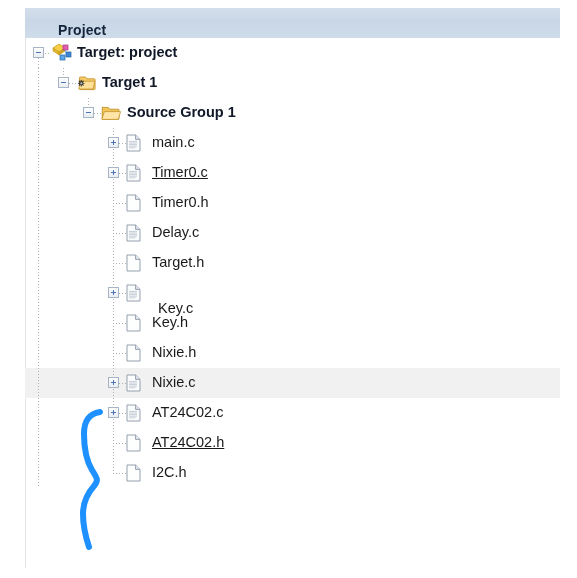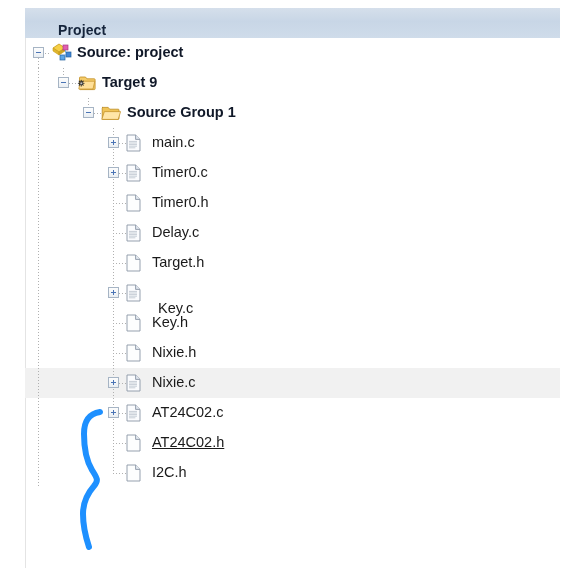--- a/index.html
+++ b/index.html
@@ -111,37 +111,37 @@
     <g>
       <polygon points="2,5 8,1 14,5 8,9" fill="#f6cf46" stroke="#c79a14" stroke-width="0.8"></polygon>
       <polygon points="2,5 8,9 8,12 2,8" fill="#e0b72e" stroke="#c79a14" stroke-width="0.6"></polygon>
       <polygon points="14,5 8,9 8,12 14,8" fill="#cfa423" stroke="#c79a14" stroke-width="0.6"></polygon>
       <rect x="12" y="2" width="5" height="5" fill="#e05fb0" stroke="#a83a85" stroke-width="0.7"></rect>
       <rect x="15" y="9" width="5" height="5" fill="#3f86d8" stroke="#27619f" stroke-width="0.7"></rect>
       <rect x="9" y="12" width="5" height="5" fill="#5ca6e8" stroke="#27619f" stroke-width="0.7"></rect>
       <path d="M14.5 7 L14.5 9.5 M15 11.5 L13.5 12.5" stroke="#6aa7de" stroke-width="0.9" fill="none"></path>
     </g>
   </svg>
-        <span class="row-label bold" style="left: 52px;">Source: project</span>
+        <span class="row-label bold" style="left: 52px;">Target: project</span>
       </div>
       <div class="row" style="top: 0px;">
         <div class="vline" style="left: 13px; top: 0px; height: 30px;"></div>
         <div class="vline" style="left: 38px; top: 0px; height: 15px;"></div>
         <div class="hline" style="left: 38px; top: 15px; width: 13px;"></div>
         <div class="expander" style="left: 33px;"></div>
         <svg class="icon ic-folder" viewBox="0 0 20 16" style="left: 51px;">
     <path d="M4.5 2 h5 l1.4 1.8 h7.4 a0.8 0.8 0 0 1 0.8 0.8 v9.2 a0.8 0.8 0 0 1 -0.8 0.8 h-14
              a0.8 0.8 0 0 1 -0.8 -0.8 v-11 a0.8 0.8 0 0 1 0.8 -0.8 z" fill="#f5cc6a" stroke="#c08d22" stroke-width="0.8"></path>
     <path d="M4.2 6.2 h14.6 l-1.8 7.8 h-14.2 z" fill="#ffe09a" stroke="#c08d22" stroke-width="0.7"></path>
     <g stroke="#2b2b2b" stroke-width="1.1" stroke-linecap="round">
       <path d="M5.2 5.4 v5.6 M2.4 8.2 h5.6 M3.2 6.2 l4 4 M7.2 6.2 l-4 4"></path>
     </g>
     <circle cx="5.2" cy="8.2" r="1.2" fill="#f0f0f0" stroke="#2b2b2b" stroke-width="0.7"></circle>
   </svg>
-        <span class="row-label bold" style="left: 77px;">Target 9</span>
+        <span class="row-label bold" style="left: 77px;">Target 1</span>
       </div>
       <div class="row" style="top: 0px;">
         <div class="vline" style="left: 13px; top: 0px; height: 30px;"></div>
         <div class="vline" style="left: 63px; top: 0px; height: 15px;"></div>
         <div class="hline" style="left: 63px; top: 15px; width: 13px;"></div>
         <div class="expander" style="left: 58px;"></div>
         <svg class="icon ic-folder" viewBox="0 0 20 16" style="left: 76px;">
     <path d="M1.2 2.4 h6 l1.4 1.8 h8.6 a0.8 0.8 0 0 1 0.8 0.8 v8.6 a0.8 0.8 0 0 1 -0.8 0.8 h-15.2
              a0.8 0.8 0 0 1 -0.8 -0.8 v-10.4 a0.8 0.8 0 0 1 0.8 -0.8 z" fill="#f0c457" stroke="#bd8b1f" stroke-width="0.8"></path>
     <path d="M3.4 6.6 h16.2 l-2.4 7.8 h-16.4 z" fill="#ffe6a8" stroke="#bd8b1f" stroke-width="0.7"></path>
@@ -167,21 +167,21 @@
         <div class="vline" style="left: 88px; top: 0px; height: 30px;"></div>
         <div class="hline" style="left: 88px; top: 15px; width: 13px;"></div>
         <div class="expander plus" style="left: 83px;"></div>
         <svg class="icon ic-file" viewBox="0 0 15 18" style="left: 101px;">
     <path d="M1 1 h8.6 l4.4 4.4 v11.6 h-13 z" fill="#fbfcfe" stroke="#8b96a6" stroke-width="0.9"></path>
     <path d="M9.6 1 v4.4 h4.4" fill="#dfe5ee" stroke="#8b96a6" stroke-width="0.9"></path>
     <g stroke="#b9c1cc" stroke-width="0.8">
       <path d="M3 7.4 h8 M3 9 h8 M3 10.6 h8 M3 12.2 h8 M3 13.8 h6.4"></path>
     </g>
   </svg>
-        <span class="row-label" style="left: 127px;">Timer0.c</span>
+        <span class="row-label" style="left: 127px; text-decoration: underline;">Timer0.c</span>
       </div>
       <div class="row" style="top: 0px;">
         <div class="vline" style="left: 13px; top: 0px; height: 30px;"></div>
         <div class="vline" style="left: 88px; top: 0px; height: 30px;"></div>
         <div class="hline" style="left: 88px; top: 15px; width: 13px;"></div>
         <svg class="icon ic-file" viewBox="0 0 15 18" style="left: 101px;">
     <path d="M1 1 h8.6 l4.4 4.4 v11.6 h-13 z" fill="#fdfefe" stroke="#8b96a6" stroke-width="0.9"></path>
     <path d="M9.6 1 v4.4 h4.4" fill="#e4eaf1" stroke="#8b96a6" stroke-width="0.9"></path>
   </svg>
         <span class="row-label" style="left: 127px;">Timer0.h</span>

